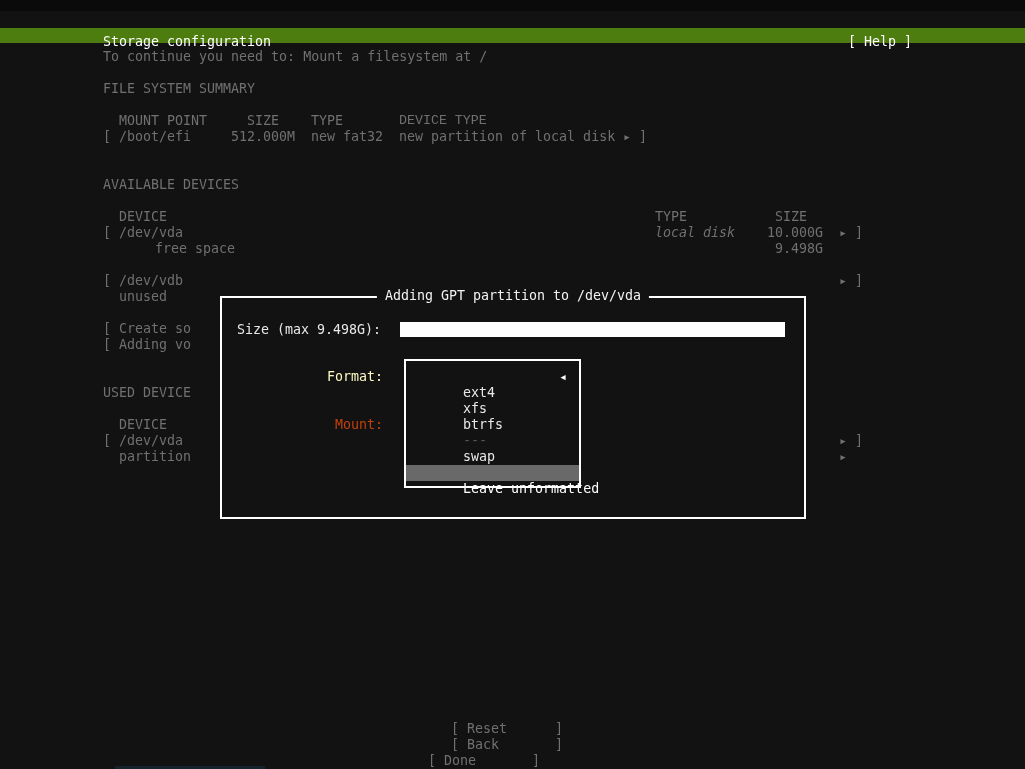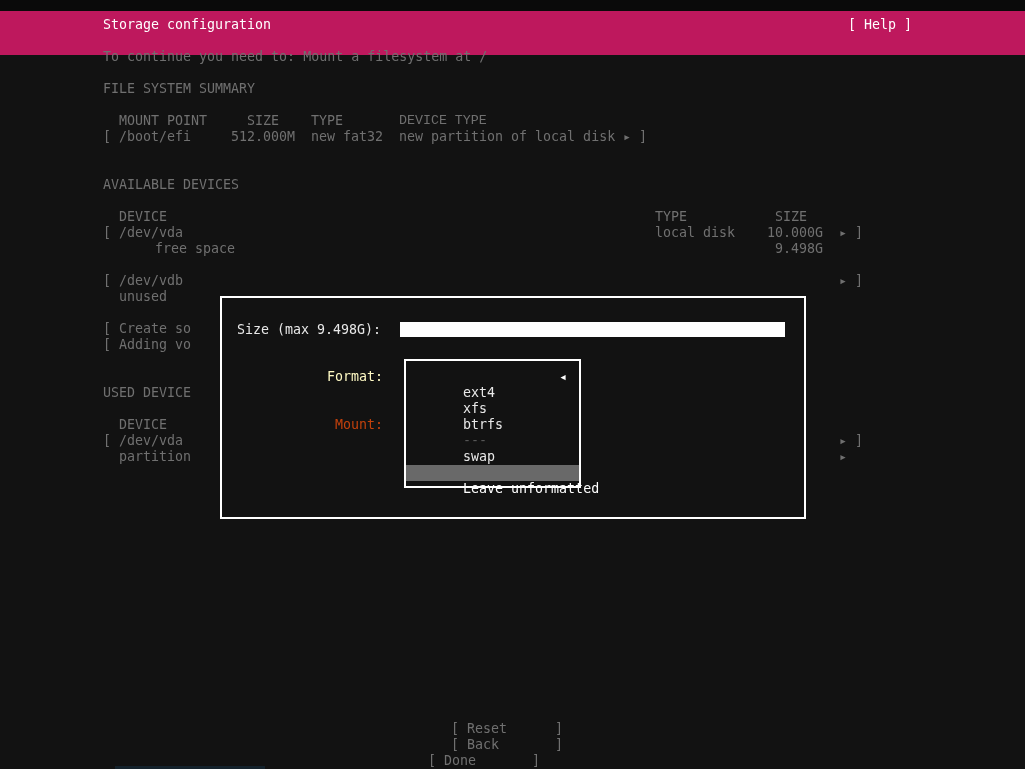--- a/index.html
+++ b/index.html
@@ -14,22 +14,22 @@
     line-height: 16px;
     color: #707070;
   }
   .abs { position: absolute; white-space: pre; }
 
   
   .topstrip { position: absolute; top: 0; left: 0; width: 1025px; height: 11px; background: #0a0a0a; }
 
   
   .titlebar {
-    position: absolute; top: 11px; left: 0; width: 1025px; height: 44px;
-    background: #be185d; color: #ffffff;
+    position: absolute; top: 28px; left: 0; width: 1025px; height: 15px;
+    background: #4d7c0f; color: #ffffff;
   }
   .titlebar .bar-title { left: 103px; top: 6px; }
   .titlebar .bar-help  { left: 848px; top: 6px; cursor: pointer; }
 
   .dim  { color: #707070; }
 
   
   .dialog {
     position: absolute; left: 220px; top: 296px; width: 586px; height: 223px;
     background: #121212;
@@ -91,21 +91,21 @@
   <span class="abs dim" style="left:623px; top:129px;">▸ ]</span>
 </div>
 
 <span class="abs dim" style="left:103px; top:177px;">AVAILABLE DEVICES</span>
 <span class="abs dim" style="left:119px; top:209px;">DEVICE</span>
 <span class="abs dim" style="left:655px; top:209px;">TYPE</span>
 <span class="abs dim" style="left:775px; top:209px;">SIZE</span>
 
 <div>
   <span class="abs dim" style="left:103px; top:225px;">[ /dev/vda</span>
-  <span class="abs dim" style="left:655px; top:225px;">local disk</span>
+  <span class="abs dim" style="left:655px; top:225px;font-style:italic;">local disk</span>
   <span class="abs dim" style="left:767px; top:225px;">10.000G</span>
   <span class="abs dim" style="left:839px; top:225px;">▸ ]</span>
 </div>
 <div>
   <span class="abs dim" style="left:119px; top:241px;margin-left:36px;">free space</span>
   <span class="abs dim" style="left:775px; top:241px;">9.498G</span>
 </div>
 
 <div>
   <span class="abs dim" style="left:103px; top:273px;">[ /dev/vdb</span>
@@ -122,20 +122,21 @@
 <div>
   <span class="abs dim" style="left:103px; top:433px;">[ /dev/vda</span>
   <span class="abs dim" style="left:839px; top:433px;">▸ ]</span>
 </div>
 <div>
   <span class="abs dim" style="left:119px; top:449px;">partition</span>
   <span class="abs dim" style="left:839px; top:449px;">▸</span>
 </div>
 
 <div class="dialog">
+  <span class="dialog-title">Adding GPT partition to /dev/vda</span>
 
   <span class="abs size-label">Size (max 9.498G):</span>
   <input class="size-input" type="text" value="" style="">
 
   <span class="abs format-label">Format:</span>
   <span class="abs mount-label">Mount:</span>
 
   <div class="dropdown">
     <div class="dd-row">
       <span>ext4</span>

